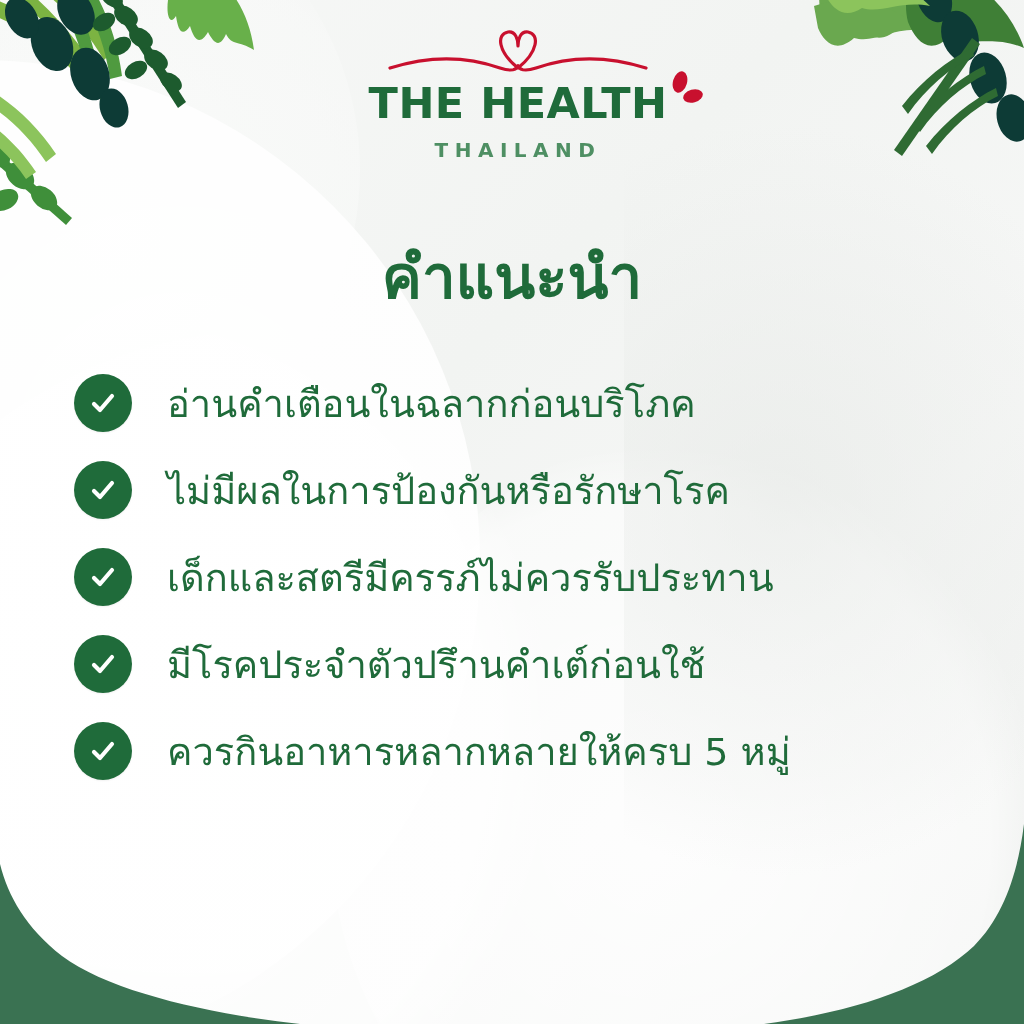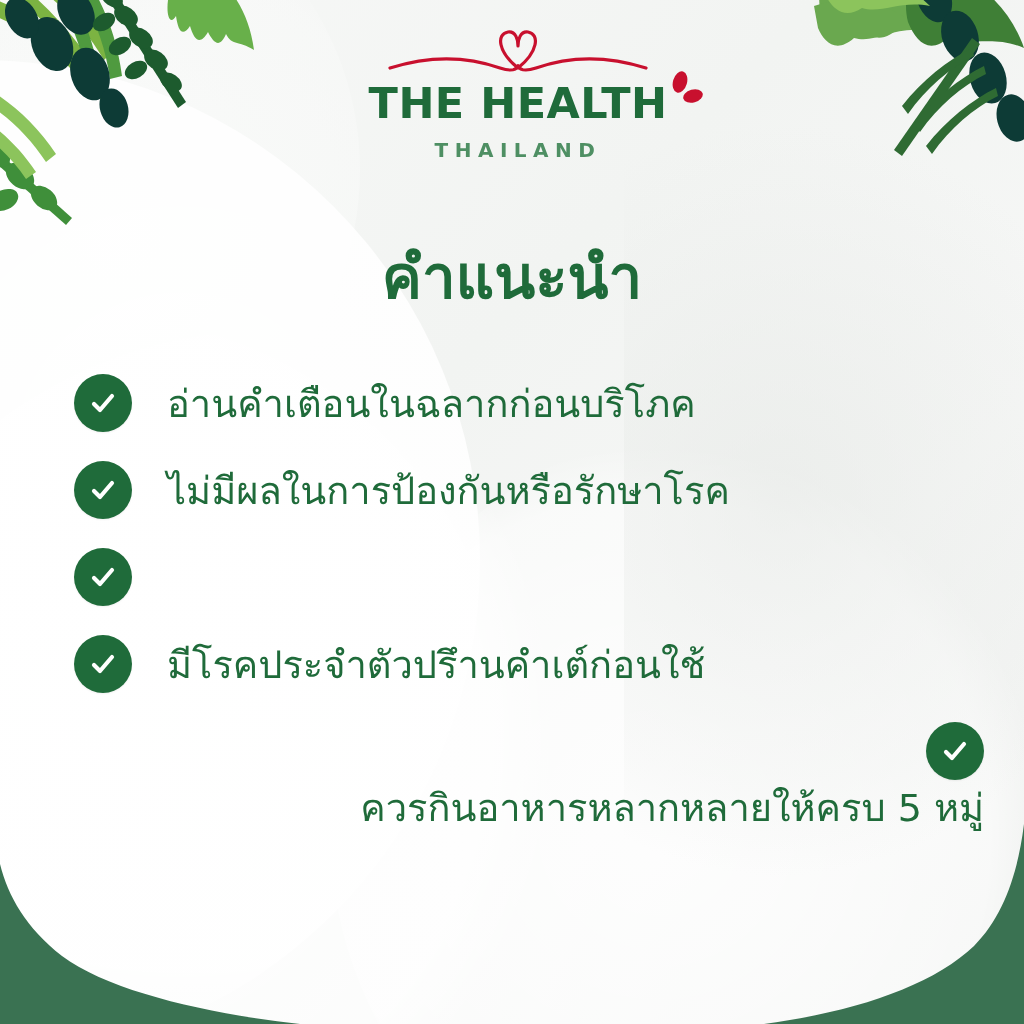--- a/index.html
+++ b/index.html
@@ -126,21 +126,21 @@
     position: absolute;
     left: 74px;
     right: 40px;
     top: 372px;
   }
   .list-item {
     display: flex;
     align-items: flex-end;
     margin-bottom: 27px;
   }
-  .list-item.last { margin-bottom: 4px; flex-direction: column; }
+  .list-item.last { margin-bottom: 4px; }
   .check-circle {
     flex: 0 0 auto;
     width: 58px;
     height: 58px;
     border-radius: 50%;
     background: #1f6b3a;
     display: flex;
     align-items: center;
     justify-content: center;
     margin-top: 2px;
@@ -304,20 +304,23 @@
         <span class="item-line">ไม่มีผลในการป้องกันหรือรักษาโรค</span>
       </span>
     </div>
 
     <div class="list-item">
       <span class="check-circle">
         <svg width="32" height="32" viewBox="0 0 32 32" aria-hidden="true">
           <path d="M7 17 L13 23 L25 9" fill="none" stroke="#ffffff" stroke-width="4.2" stroke-linecap="round" stroke-linejoin="round"></path>
         </svg>
       </span>
+      <span class="item-text">
+        <span class="item-line">เด็กและสตรีมีครรภ์ไม่ควรรับประทาน</span>
+      </span>
     </div>
 
     <div class="list-item">
       <span class="check-circle">
         <svg width="32" height="32" viewBox="0 0 32 32" aria-hidden="true">
           <path d="M7 17 L13 23 L25 9" fill="none" stroke="#ffffff" stroke-width="4.2" stroke-linecap="round" stroke-linejoin="round"></path>
         </svg>
       </span>
       <span class="item-text">
         <span class="item-line">มีโรคประจำตัวปรึานคำเต์ก่อนใช้</span>

